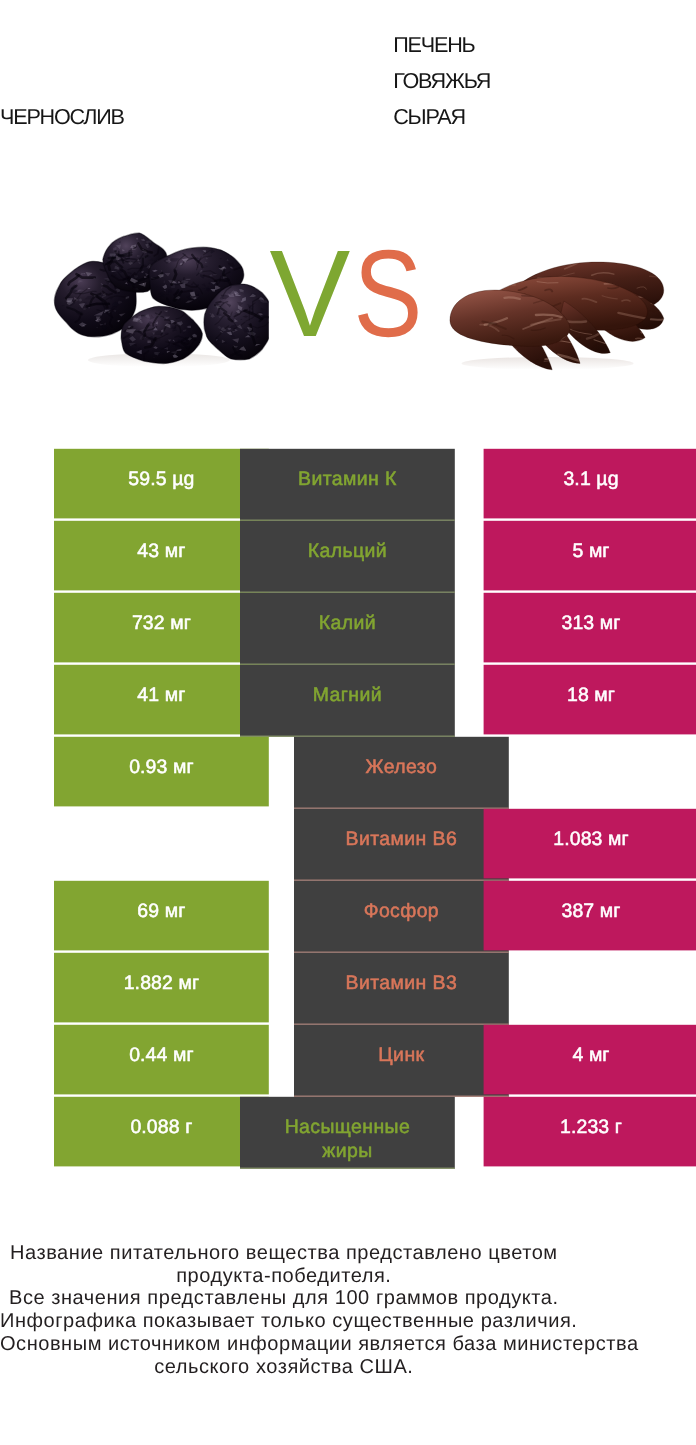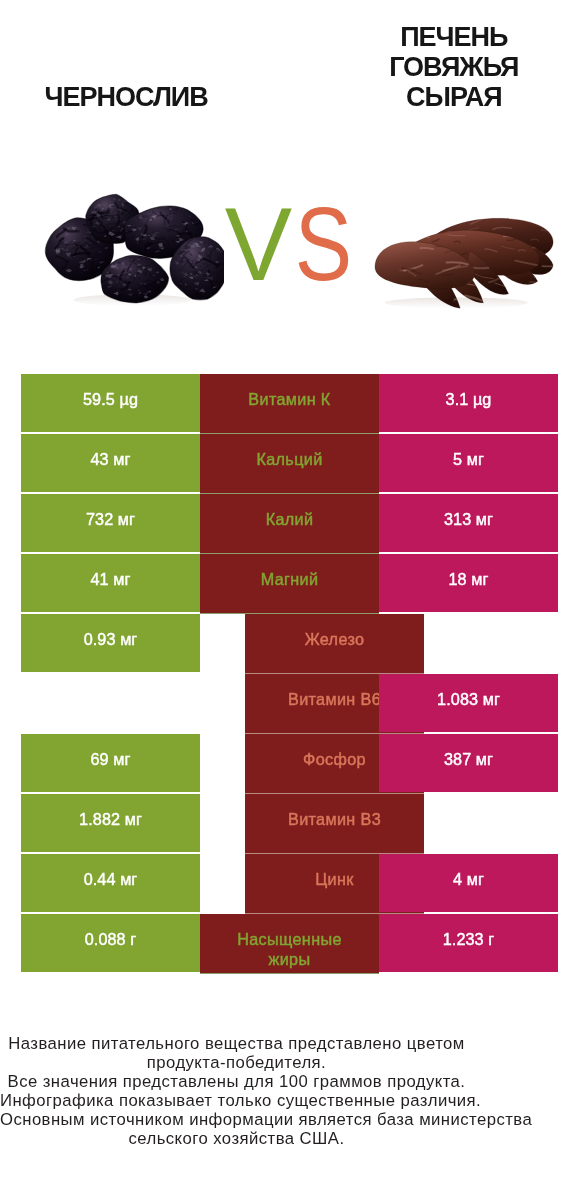--- a/index.html
+++ b/index.html
@@ -1,42 +1,42 @@
 <!DOCTYPE html>
 <html><head>
 <meta charset="utf-8">
 <title>Сравнение продуктов</title>
 <style>
   html,body{margin:0;padding:0;background:#fff;}
   body{width:580px;height:1204px;font-family:"Liberation Sans",sans-serif;}
   .page{position:relative;width:580px;height:1204px;overflow:hidden;background:#fff;}
 
   
-  .title{position:absolute;text-align:center;color:#161616;font-size:27px;letter-spacing:-1px;line-height:30px;font-weight:700;white-space:pre-line;}
+  .title{position:absolute;text-align:left;color:#161616;font-size:18px;letter-spacing:-1px;line-height:30px;font-weight:400;white-space:pre-line;}
   .title.left{left:0px;width:252.4px;top:81.8px;}
   .title.right{left:327.7px;width:252.3px;top:22.1px;}
 
   
   .photo{position:absolute;}
   .photo svg{display:block;}
 
   
   .vs{position:absolute;left:224.1px;top:193px;font-size:103px;line-height:103px;font-weight:400;white-space:nowrap;}
   .vs span{display:inline-block;transform-origin:center;}
   .vs .v{color:#7ea731;transform:scaleX(0.98);}
   .vs .s{color:#e06c4a;transform:scaleX(0.835);margin-left:-4px;}
 
   
   .tbl{position:absolute;left:21px;top:374px;width:537px;}
   .row{position:relative;height:60.02px;}
   .cell{position:absolute;top:0;display:flex;align-items:center;justify-content:center;box-sizing:border-box;}
-  .c-l,.c-r{height:58.02px;color:#fff;font-size:16.2px;font-weight:400;letter-spacing:.1px;-webkit-text-stroke:.45px;padding-bottom:7px;width:179px;}
+  .c-l,.c-r{height:58.02px;color:#fff;font-size:16.2px;font-weight:400;letter-spacing:.1px;-webkit-text-stroke:.45px;padding-bottom:7px;width:179px;margin-left:24px;}
   .c-l{left:0;background:#82a531;}
   .c-r{left:358px;background:#be185d;}
-  .c-m{left:179px;width:179px;height:60.02px;font-size:16.2px;font-weight:400;letter-spacing:.35px;-webkit-text-stroke:.45px;text-align:center;line-height:20px;background:#7f1d1d;align-items:flex-start;padding-top:15px;}
+  .c-m{left:179px;width:179px;height:60.02px;font-size:16.2px;font-weight:400;letter-spacing:.35px;-webkit-text-stroke:.45px;text-align:center;line-height:20px;background:#404040;align-items:flex-start;padding-top:15px;}
   .c-m > span{display:block;max-width:120px;}
   .green .c-m{color:#82a531;border-bottom:1px solid #8d9c6b;}
   .orange .c-m{color:#d9765a;border-bottom:1px solid #b88b80;margin-left:45px;}
 
   
   .foot{position:absolute;left:0;top:1033.8px;width:473px;text-align:center;color:#231f20;font-size:16.7px;letter-spacing:.45px;line-height:19px;}
   .foot div{white-space:nowrap;}
 </style>
 </head>
 <body>

